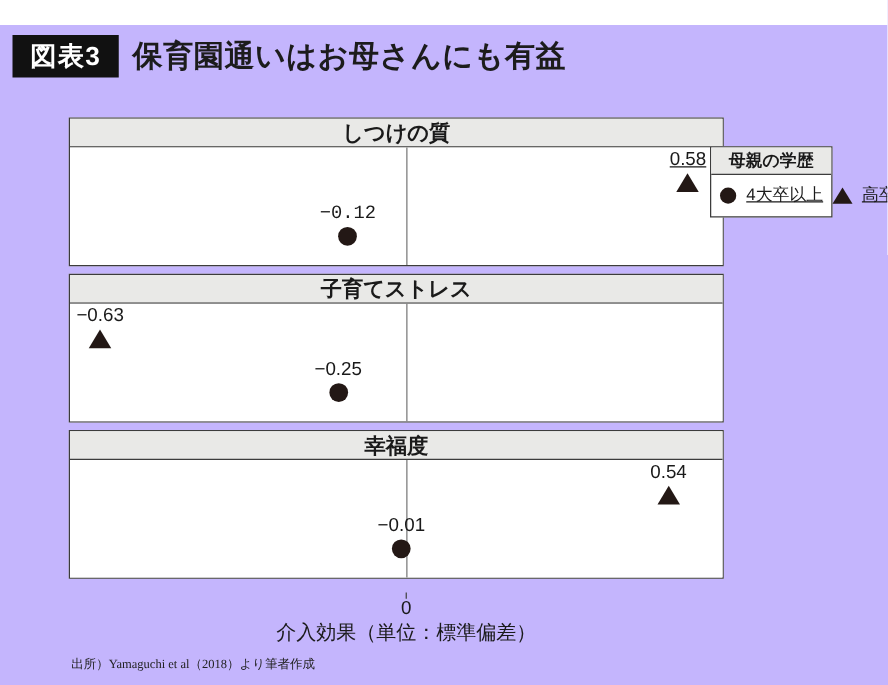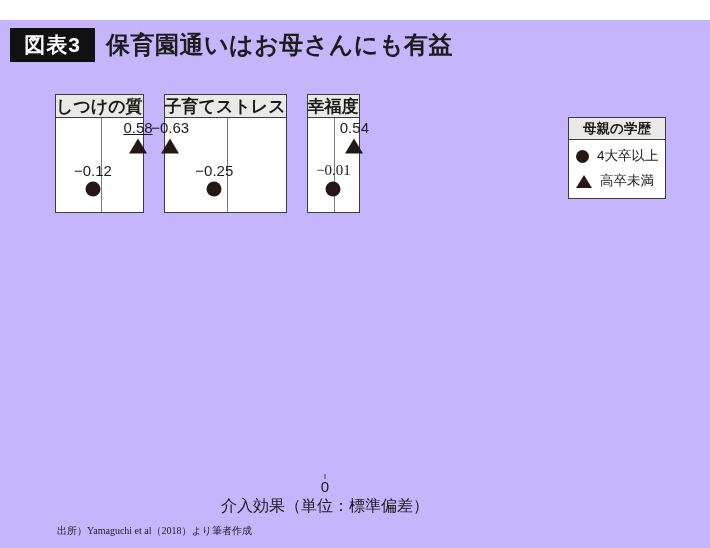--- a/index.html
+++ b/index.html
@@ -44,22 +44,22 @@
     font-size: 24px;
     font-weight: bold;
     color: #1c1c1c;
     letter-spacing: 0.5px;
   }
   .panels {
     position: absolute;
     left: 55px; top: 74px;
     width: 524px;
     display: flex;
-    flex-direction: row;
-    gap: 20px;
+    flex-direction: column;
+    gap: 6px;
   }
   .panel {
     border: 1px solid var(--border);
     background: #ffffff;
   }
   .panel-header {
     height: 23px;
     line-height: 23px;
     background: var(--header-bg);
     border-bottom: 1px solid var(--border);
@@ -135,22 +135,22 @@
     border-bottom: 1px solid var(--border);
     text-align: center;
     font-weight: bold;
     font-size: 13.5px;
     height: 22px;
     line-height: 22px;
   }
   .legend-items {
     padding: 7px 7px 8px 7px;
     display: flex;
-    flex-direction: column;
     gap: 7px;
+    text-decoration: underline;
   }
   .legend-item {
     display: flex;
     align-items: center;
     gap: 8px;
     font-size: 13.5px;
     white-space: nowrap;
   }
   .lg-dot {
     width: 13px; height: 13px;
@@ -183,41 +183,41 @@
     <div class="badge">図表3</div>
     <div class="fig-title">保育園通いはお母さんにも有益</div>
   </div>
 
   <div class="panels">
     <div class="panel">
       <div class="panel-header">しつけの質</div>
       <div class="panel-body">
           <div class="zero-line" style="left: 51.5264%;"></div>
           <div class="marker dot" style="left: 42.5912%; top: 75%;"></div>
-          <div class="pt-label" style="left: 42.5912%; top: calc(75% - 27px);">−0.12</div>
+          <div class="pt-label" style="left: 42.5912%; top: calc(75% - 27px); font-family: Liberation Mono, monospace;">−0.12</div>
           <div class="marker tri" style="left: 94.7133%; top: 30%;"></div>
           <div class="pt-label" style="left: 94.7133%; top: calc(30% - 27px); text-decoration: underline;">0.58</div>
         </div>
     </div>
     <div class="panel">
       <div class="panel-header">子育てストレス</div>
       <div class="panel-body">
           <div class="zero-line" style="left: 51.5264%;"></div>
           <div class="marker dot" style="left: 41.102%; top: 75%;"></div>
           <div class="pt-label" style="left: 41.102%; top: calc(75% - 27px);">−0.25</div>
           <div class="marker tri" style="left: 4.61653%; top: 30%;"></div>
           <div class="pt-label" style="left: 4.61653%; top: calc(30% - 27px);">−0.63</div>
         </div>
     </div>
     <div class="panel">
       <div class="panel-header">幸福度</div>
       <div class="panel-body">
           <div class="zero-line" style="left: 51.5264%;"></div>
           <div class="marker dot" style="left: 50.7818%; top: 75%;"></div>
-          <div class="pt-label" style="left: 50.7818%; top: calc(75% - 27px); font-family: Liberation Serif, serif;">−0.01</div>
+          <div class="pt-label" style="left: 50.7818%; top: calc(75% - 27px);">−0.01</div>
           <div class="marker tri" style="left: 91.7349%; top: 30%;"></div>
           <div class="pt-label" style="left: 91.7349%; top: calc(30% - 27px);">0.54</div>
         </div>
     </div>
   </div>
 
   <div class="axis">
     <div class="zero-tick" style="left: 51.5264%;"></div>
     <div class="zero-label" style="left: 51.5264%;">0</div>
     <div class="axis-label" style="left: 51.5264%;">介入効果（単位：標準偏差）</div>

